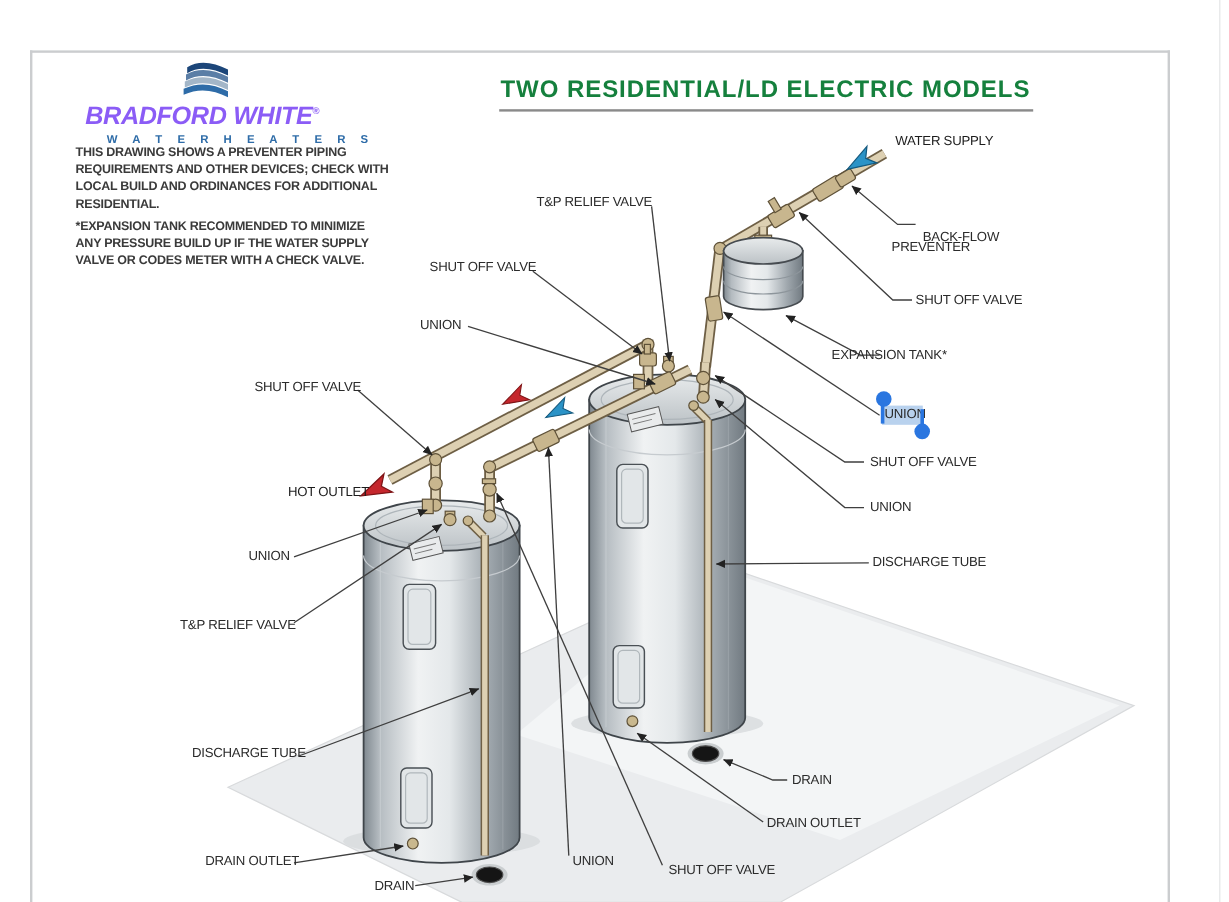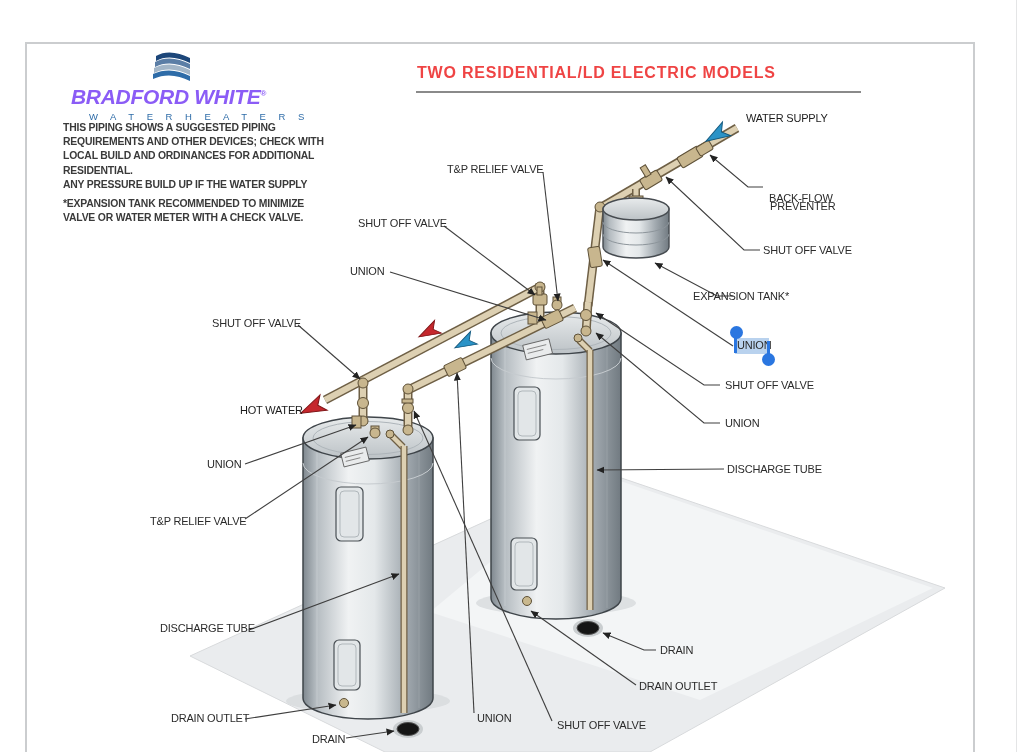--- a/index.html
+++ b/index.html
@@ -2,28 +2,28 @@
 <html><head>
 <meta charset="utf-8">
 <style>
   html,body{margin:0;padding:0}
   body{width:1024px;height:752px;background:#ffffff;position:relative;overflow:hidden;
        font-family:"Liberation Sans","DejaVu Sans",sans-serif}
   .page{position:absolute;left:25px;top:42px;width:950px;height:710px;
         border:2px solid #cbcdcf;border-bottom:none;background:#fff;box-sizing:border-box}
   .edge-line{position:absolute;left:1016px;top:0;width:1px;height:752px;background:#e4e5e6}
   svg.diagram{position:absolute;left:0;top:0;width:1024px;height:752px}
-  .title{position:absolute;left:417px;top:64px;font-size:16px;font-weight:bold;
-         letter-spacing:0.8px;color:#ef4444;white-space:nowrap}
+  .title{position:absolute;left:417px;top:64px;font-size:20px;font-weight:bold;
+         letter-spacing:0.8px;color:#15803d;white-space:nowrap}
   .title-rule{position:absolute;left:416px;top:91px;width:445px;height:2px;background:#8a8a8a}
   .logo-wave{position:absolute;left:148px;top:49px}
   .logo-brand{position:absolute;left:71px;top:85px;font-size:21px;font-weight:bold;
               font-style:italic;color:#8b5cf6;letter-spacing:-0.3px;white-space:nowrap}
   .logo-brand .reg{font-size:8px;font-style:normal;vertical-align:super;letter-spacing:0}
-  .logo-tag{position:absolute;left:89px;top:111px;font-size:9.5px;font-weight:normal;
+  .logo-tag{position:absolute;left:89px;top:111px;font-size:9.5px;font-weight:bold;
             color:#2e6ca8;letter-spacing:5px;white-space:nowrap}
   .notes{position:absolute;left:63px;top:121px;width:252px}
   .note-line{font-size:10.4px;font-weight:bold;color:#3a3a3a;line-height:14.2px;
              letter-spacing:-0.2px;white-space:nowrap}
   .para2{margin-top:5px}
   .lbl{position:absolute;font-size:11px;color:#2b2b2b;letter-spacing:-0.2px;white-space:nowrap}
   .lbl.bold{font-weight:normal;color:#1c1c1c}
   .sel-highlight{position:absolute;left:735px;top:338px;width:34px;height:16px;background:#b9d2ee}
   .sel-caret{position:absolute;width:3px;height:17px;background:#2a76e0}
   .sel-handle{position:absolute;width:13px;height:13px;border-radius:50%;background:#2a76e0}
@@ -247,49 +247,49 @@
   <path d="M6,19 C18,13 30,15 42,21 L42,26 C30,20 18,18 6,24 Z" fill="#a3b6c8"></path>
   <path d="M5,25 C18,19 30,21 42,27 L42,32 C30,26 18,24 5,30 Z" fill="#2e6ca8"></path>
 </svg>
 <div class="logo-brand"><span>BRADFORD WHITE</span><span class="reg">®</span></div>
 <div class="logo-tag">W A T E R   H E A T E R S</div>
 
 <div class="title">TWO RESIDENTIAL/LD ELECTRIC MODELS</div>
 <div class="title-rule"></div>
 
 <div class="notes">
-  <div class="note-line">THIS PIPING SHOWS A SUGGESTED PIPING</div>
+  <div class="note-line">THIS DRAWING SHOWS A PREVENTER PIPING</div>
   <div class="note-line">REQUIREMENTS AND OTHER DEVICES; CHECK WITH</div>
   <div class="note-line">LOCAL BUILD AND ORDINANCES FOR ADDITIONAL</div>
   <div class="note-line">RESIDENTIAL.</div>
+  <div class="note-line para2">*EXPANSION TANK RECOMMENDED TO MINIMIZE</div>
   <div class="note-line">ANY PRESSURE BUILD UP IF THE WATER SUPPLY</div>
-  <div class="note-line para2">*EXPANSION TANK RECOMMENDED TO MINIMIZE</div>
-  <div class="note-line">VALVE OR WATER METER WITH A CHECK VALVE.</div>
+  <div class="note-line">VALVE OR CODES METER WITH A CHECK VALVE.</div>
 </div>
 
 <div class="sel-highlight"></div>
 
 <div class="lbl bold" style="left:746px;top:112px">WATER SUPPLY</div>
 <div class="lbl" style="left:769px;top:192px">BACK-FLOW</div>
-<div class="lbl" style="left:770px;top:200px">PREVENTER</div>
+<div class="lbl" style="left:743px;top:200px">PREVENTER</div>
 <div class="lbl" style="left:763px;top:244px">SHUT OFF VALVE</div>
 <div class="lbl" style="left:693px;top:290px">EXPANSION TANK*</div>
 <div class="lbl" style="left:737px;top:339px">UNION</div>
 <div class="lbl" style="left:725px;top:379px">SHUT OFF VALVE</div>
 <div class="lbl" style="left:725px;top:417px">UNION</div>
 <div class="lbl" style="left:727px;top:463px">DISCHARGE TUBE</div>
 <div class="lbl" style="left:660px;top:644px">DRAIN</div>
 <div class="lbl" style="left:639px;top:680px">DRAIN OUTLET</div>
 <div class="lbl" style="left:477px;top:712px">UNION</div>
 <div class="lbl" style="left:557px;top:719px">SHUT OFF VALVE</div>
 <div class="lbl" style="left:447px;top:163px">T&amp;P RELIEF VALVE</div>
 <div class="lbl" style="left:358px;top:217px">SHUT OFF VALVE</div>
 <div class="lbl" style="left:350px;top:265px">UNION</div>
 <div class="lbl" style="left:212px;top:317px">SHUT OFF VALVE</div>
-<div class="lbl bold" style="left:240px;top:404px">HOT WATER</div>
+<div class="lbl bold" style="left:240px;top:404px">HOT OUTLET</div>
 <div class="lbl" style="left:207px;top:458px">UNION</div>
 <div class="lbl" style="left:150px;top:515px">T&amp;P RELIEF VALVE</div>
 <div class="lbl" style="left:160px;top:622px">DISCHARGE TUBE</div>
 <div class="lbl" style="left:171px;top:712px">DRAIN OUTLET</div>
 <div class="lbl" style="left:312px;top:733px">DRAIN</div>
 
 <div class="sel-caret" style="left:734px;top:336px"></div>
 <div class="sel-caret" style="left:767px;top:341px"></div>
 <div class="sel-handle" style="left:730px;top:326px"></div>
 <div class="sel-handle" style="left:762px;top:353px"></div>

